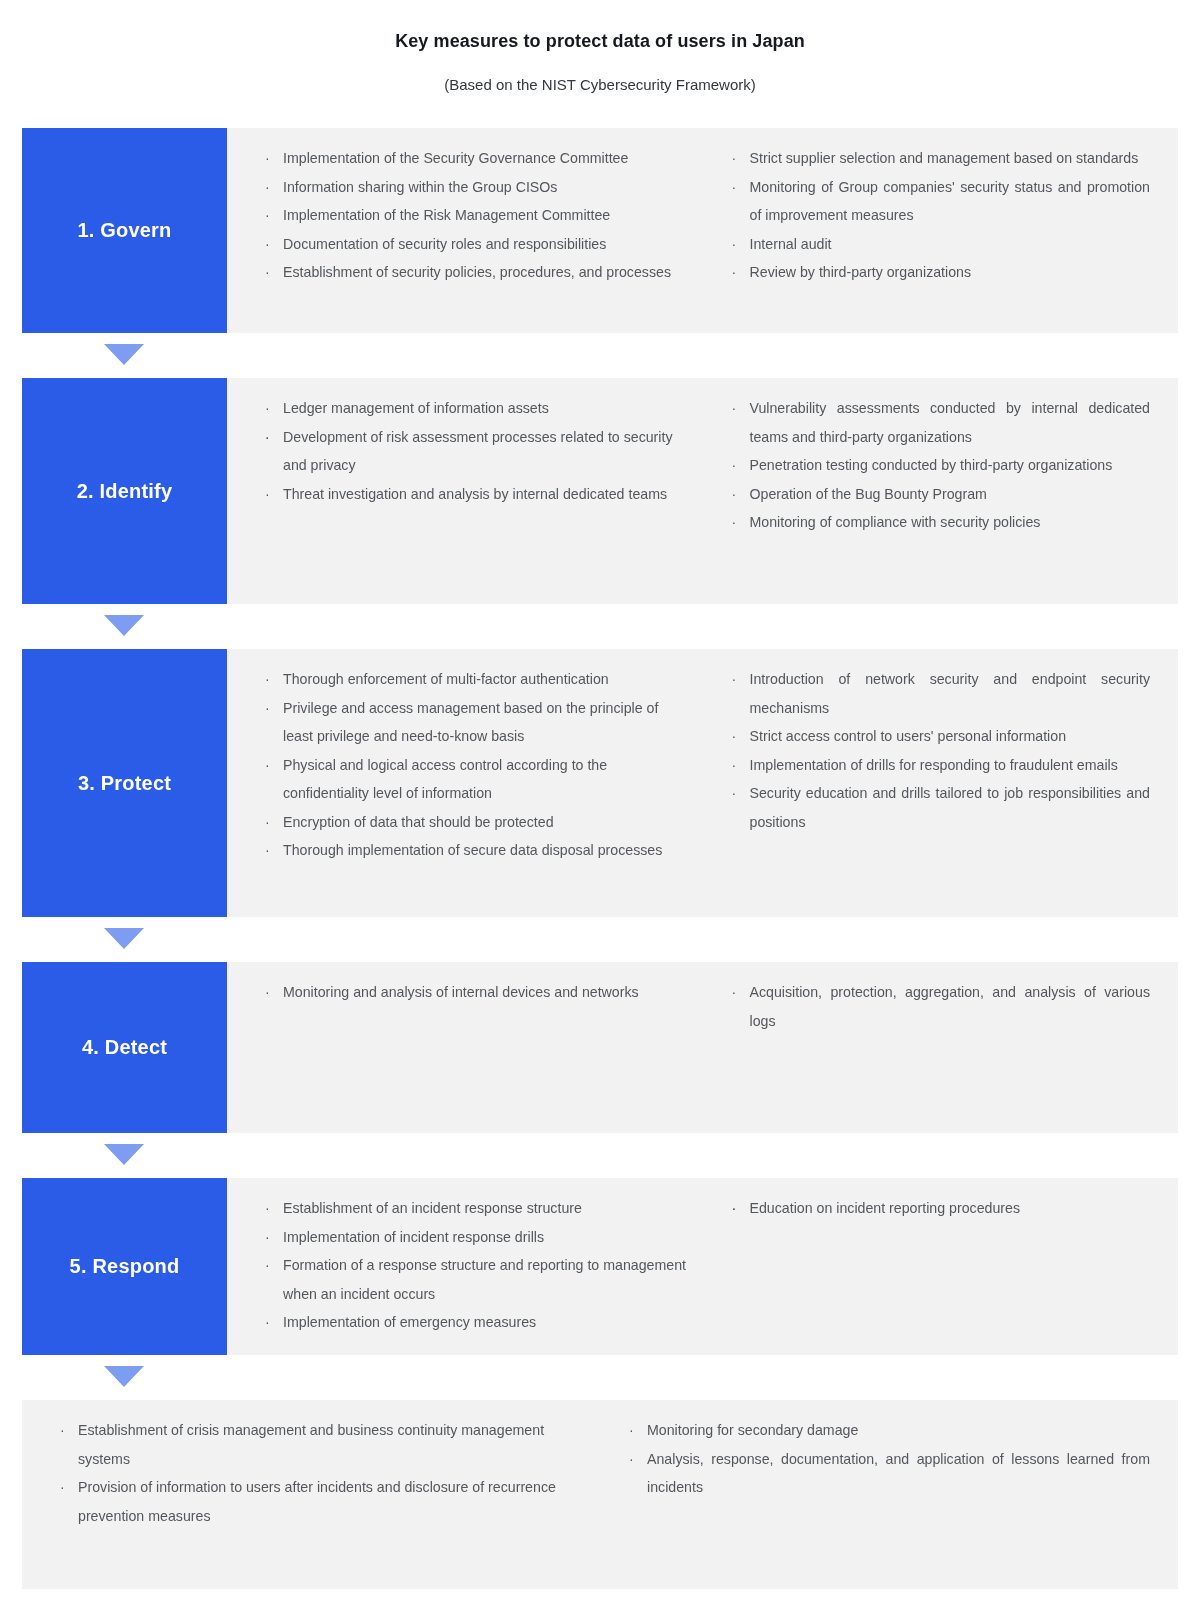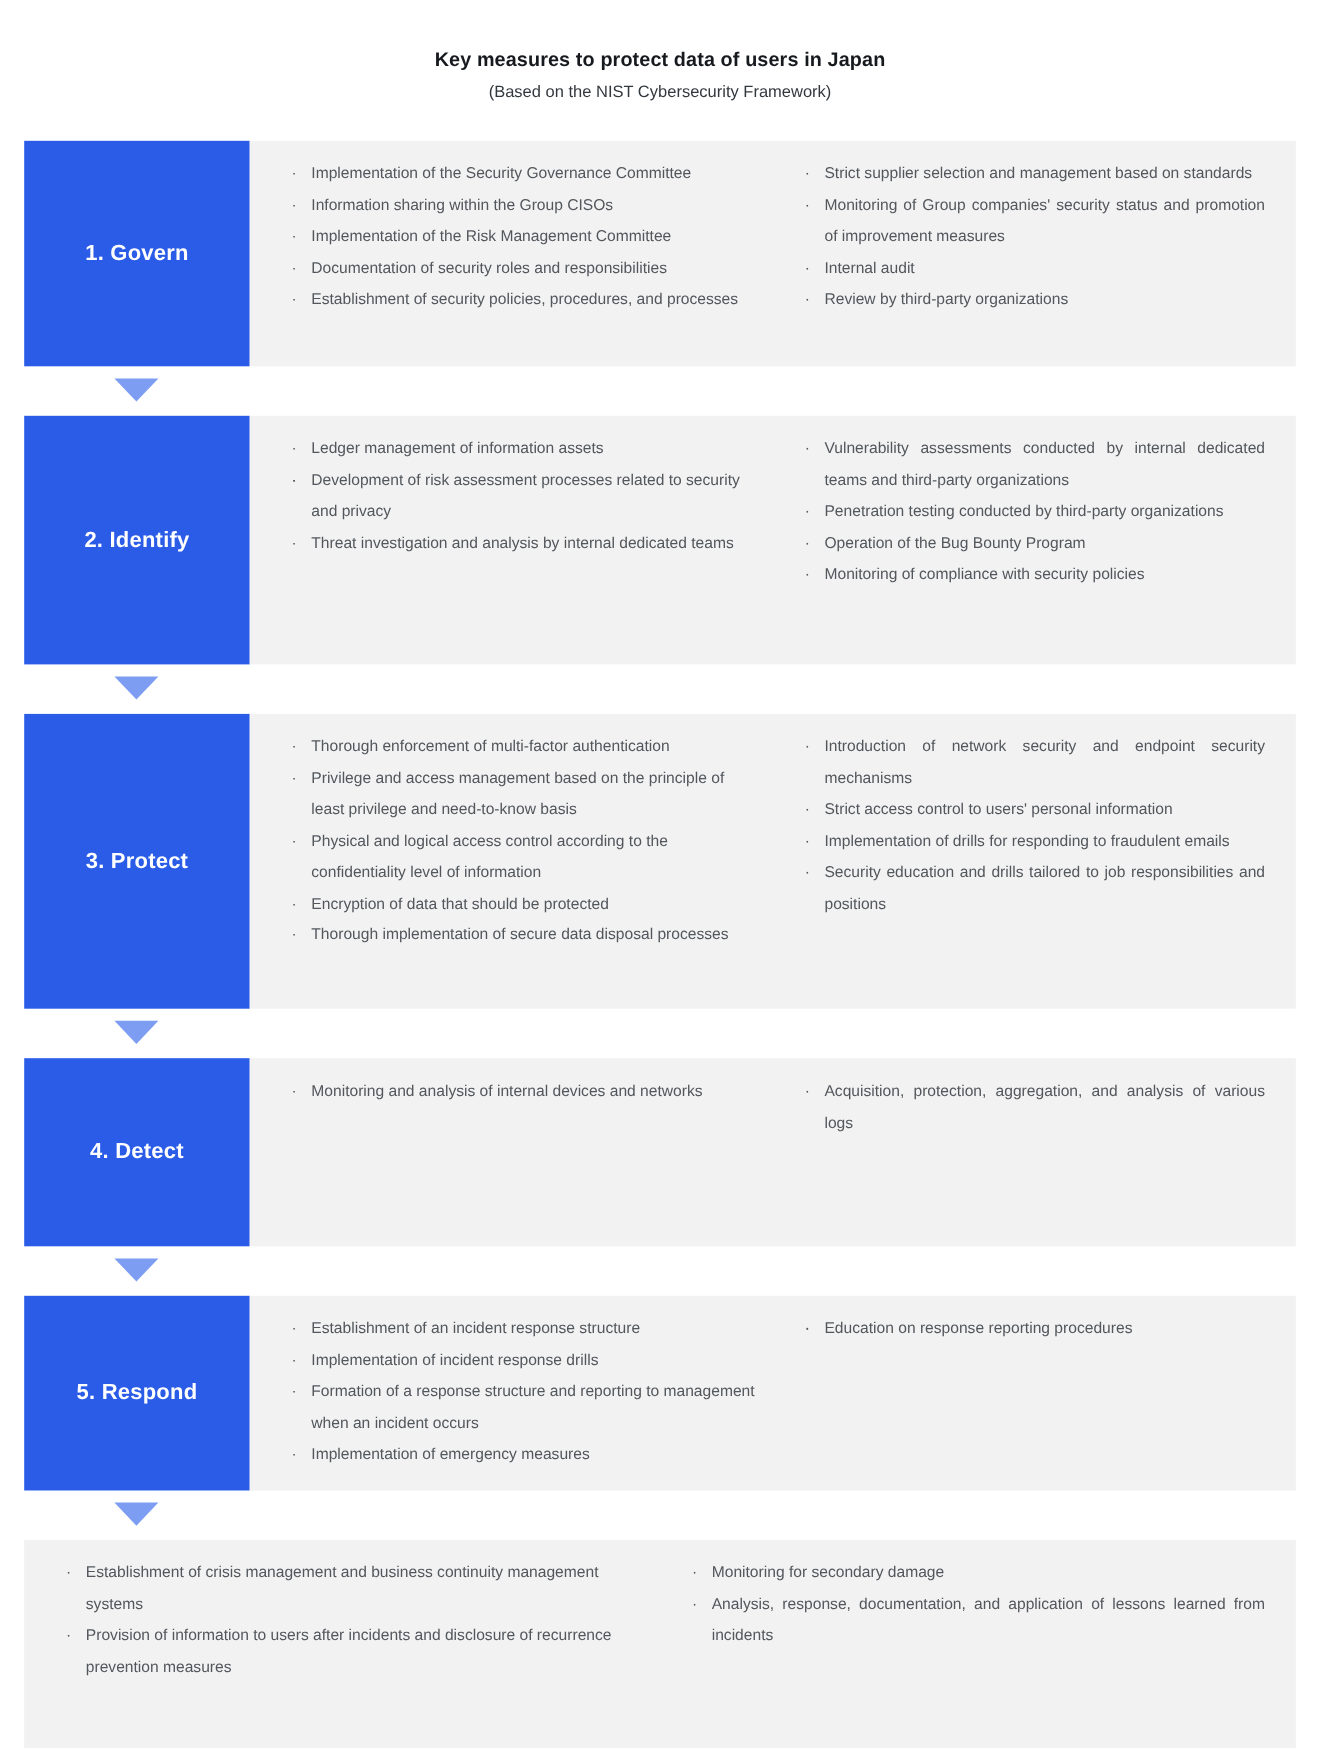--- a/index.html
+++ b/index.html
@@ -7,23 +7,23 @@
     --arrow-blue:#7C9DF1;
     --panel-gray:#F2F2F2;
     --text-gray:#53575C;
     --title-dark:#16191E;
   }
   *{box-sizing:border-box;}
   html,body{margin:0;padding:0;background:#ffffff;}
   body{font-family:"Liberation Sans", sans-serif;}
   .page{position:relative;width:1200px;height:1598px;overflow:hidden;background:#ffffff;}
 
-  .header{height:128px;padding-top:43px;text-align:center;}
+  .header{height:128px;padding-top:30px;text-align:center;}
   .title{margin:0;font-size:18px;line-height:22px;font-weight:700;color:var(--title-dark);letter-spacing:.1px;}
-  .subtitle{margin-top:9px;font-size:15px;line-height:19px;color:#33383D;}
+  .subtitle{margin-top:23px;font-size:15px;line-height:19px;color:#33383D;}
 
   .flow{margin:0 22px;}
 
   .section{display:flex;align-items:stretch;}
   .sec-govern{min-height:205px;}
   .sec-identify{min-height:226px;}
   .sec-protect{min-height:268px;}
   .sec-detect{min-height:171px;}
   .sec-respond{min-height:177px;}
   .sec-recover{min-height:189px;}
@@ -150,21 +150,21 @@
     </div>
     <div class="content">
       <ul class="col left">
             <li><span class="dot">·</span><span>Establishment of an incident response structure</span></li>
             <li><span class="dot">·</span><span>Implementation of incident response drills</span></li>
             <li><span class="dot">·</span><span>Formation of a response structure and reporting to management when an incident occurs</span></li>
             <li><span class="dot">·</span><span>Implementation of emergency measures</span></li>
           </ul>
       <ul class="col right">
             <li><span class="dot">·</span></li>
-            <li><span class="dot">·</span><span>Education on response reporting procedures</span></li>
+            <li><span class="dot">·</span><span>Education on incident reporting procedures</span></li>
           </ul>
     </div>
   </section>
 
   <div class="arrow-row">
     <span class="arrow"></span>
   </div>
 
   <section class="section sec-recover">
     <div class="content">

